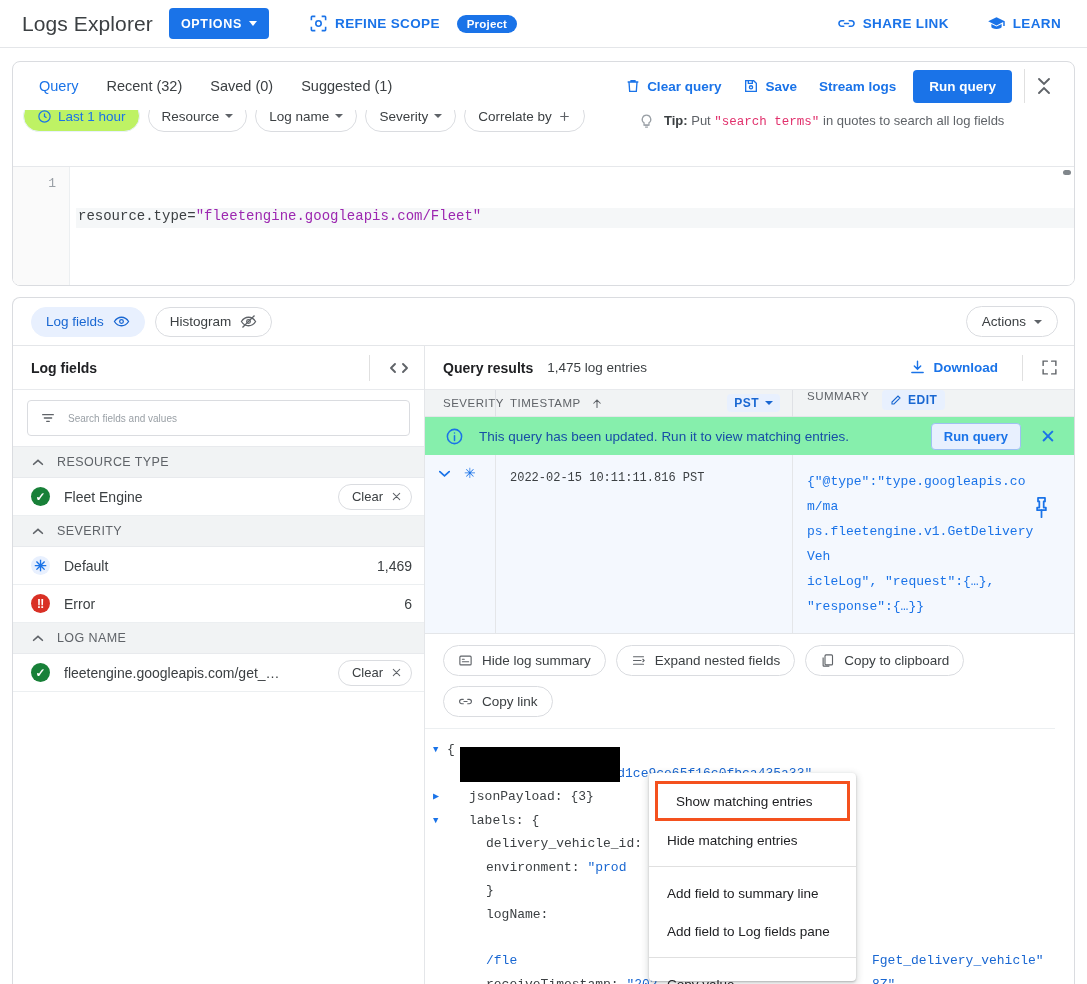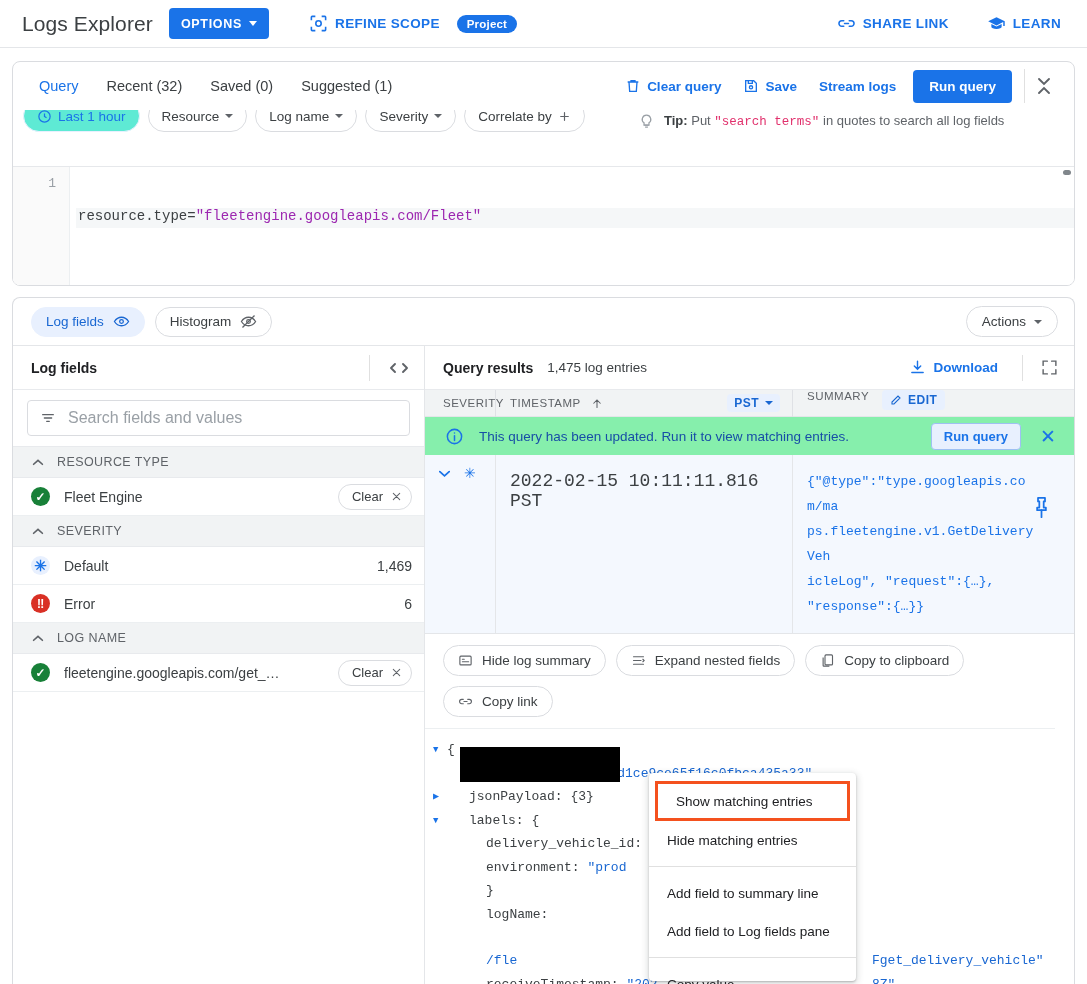--- a/index.html
+++ b/index.html
@@ -94,21 +94,21 @@
     overflow: hidden; padding-left: 10px;
   }
   .chips-inner { display: flex; flex-wrap: wrap; gap: 8px; margin-top: -10px; }
   .chip {
     display: inline-flex; align-items: center; gap: 6px; height: 32px;
     padding: 0 13px; border: 1px solid #dadce0; border-radius: 16px;
     font-size: 13.5px; color: #3c4043; background: #fff; cursor: pointer;
     white-space: nowrap;
   }
   .chip.sel {
-    background: #5eead4; border-color: #e8f0fe; color: #1a73e8;
+    background: #bef264; border-color: #e8f0fe; color: #1a73e8;
   }
   .cv { width: 0; height: 0; border-left: 4px solid transparent;
         border-right: 4px solid transparent; border-top: 4.5px solid #5f6368; }
   #tip-box {
     position: absolute; right: 16px; top: 50px; width: 420px;
     display: flex; gap: 9px; align-items: flex-start;
     font-size: 13px; color: #5f6368; line-height: 17px;
   }
   #tip-box b { color: #3c4043; }
   .tip-code {
@@ -182,21 +182,21 @@
     margin-left: auto; display: flex; align-items: center; gap: 0;
     border-left: 1px solid #e0e0e0; padding-left: 16px; height: 26px;
     color: #5f6368; cursor: pointer; font-size: 14px;
   }
   #lf-search-wrap { padding: 10px 14px; border-bottom: 1px solid #e8eaed; }
   #lf-search {
     display: flex; align-items: center; gap: 10px; height: 36px;
     border: 1px solid #dadce0; border-radius: 4px; padding: 0 12px;
   }
   #lf-search input {
-    border: none; outline: none; flex: 1; font-size: 16px; color: #3b82f6;
+    border: none; outline: none; flex: 1; font-size: 10px; color: #3b82f6;
     font-family: "Liberation Sans", sans-serif; background: transparent;
   }
   #lf-search input::placeholder { color: #9aa0a6; }
   .lf-group {
     height: 31px; background: #f1f3f4; display: flex; align-items: center;
     gap: 12px; padding-left: 18px; font-size: 12.5px; color: #5f6368;
     letter-spacing: .4px; border-bottom: 1px solid #e8eaed; cursor: pointer;
   }
   .lf-row {
     height: 38px; display: flex; align-items: center; gap: 14px;
@@ -271,21 +271,21 @@
   #entry-row {
     display: flex; background: #f4f8fe; min-height: 102px;
     border-bottom: 1px solid #e4e6e9; position: relative;
   }
   .er-sev {
     width: 70px; padding: 14px 0 0 12px; display: flex; gap: 12px;
     align-items: flex-start; color: #1a73e8;
   }
   .er-ts {
     width: 297px; padding: 16px 0 0 14px; border-left: 1px solid #e4e6e9;
-    font-family: "Liberation Mono", monospace; font-size: 18px; color: #3c4043;
+    font-family: "Liberation Mono", monospace; font-size: 12px; color: #3c4043;
   }
   .er-sum {
     flex: 1; padding: 14px 40px 14px 14px; border-left: 1px solid #e4e6e9;
     font-family: "Liberation Mono", monospace; font-size: 13px;
     color: #1a73e8; line-height: 25px; word-break: break-all;
   }
   #pin-icon { position: absolute; right: 22px; top: 40px; cursor: pointer; }
 
   #entry-actions {
     padding: 11px 0 11px 18px; display: flex; flex-wrap: wrap; gap: 10px;

